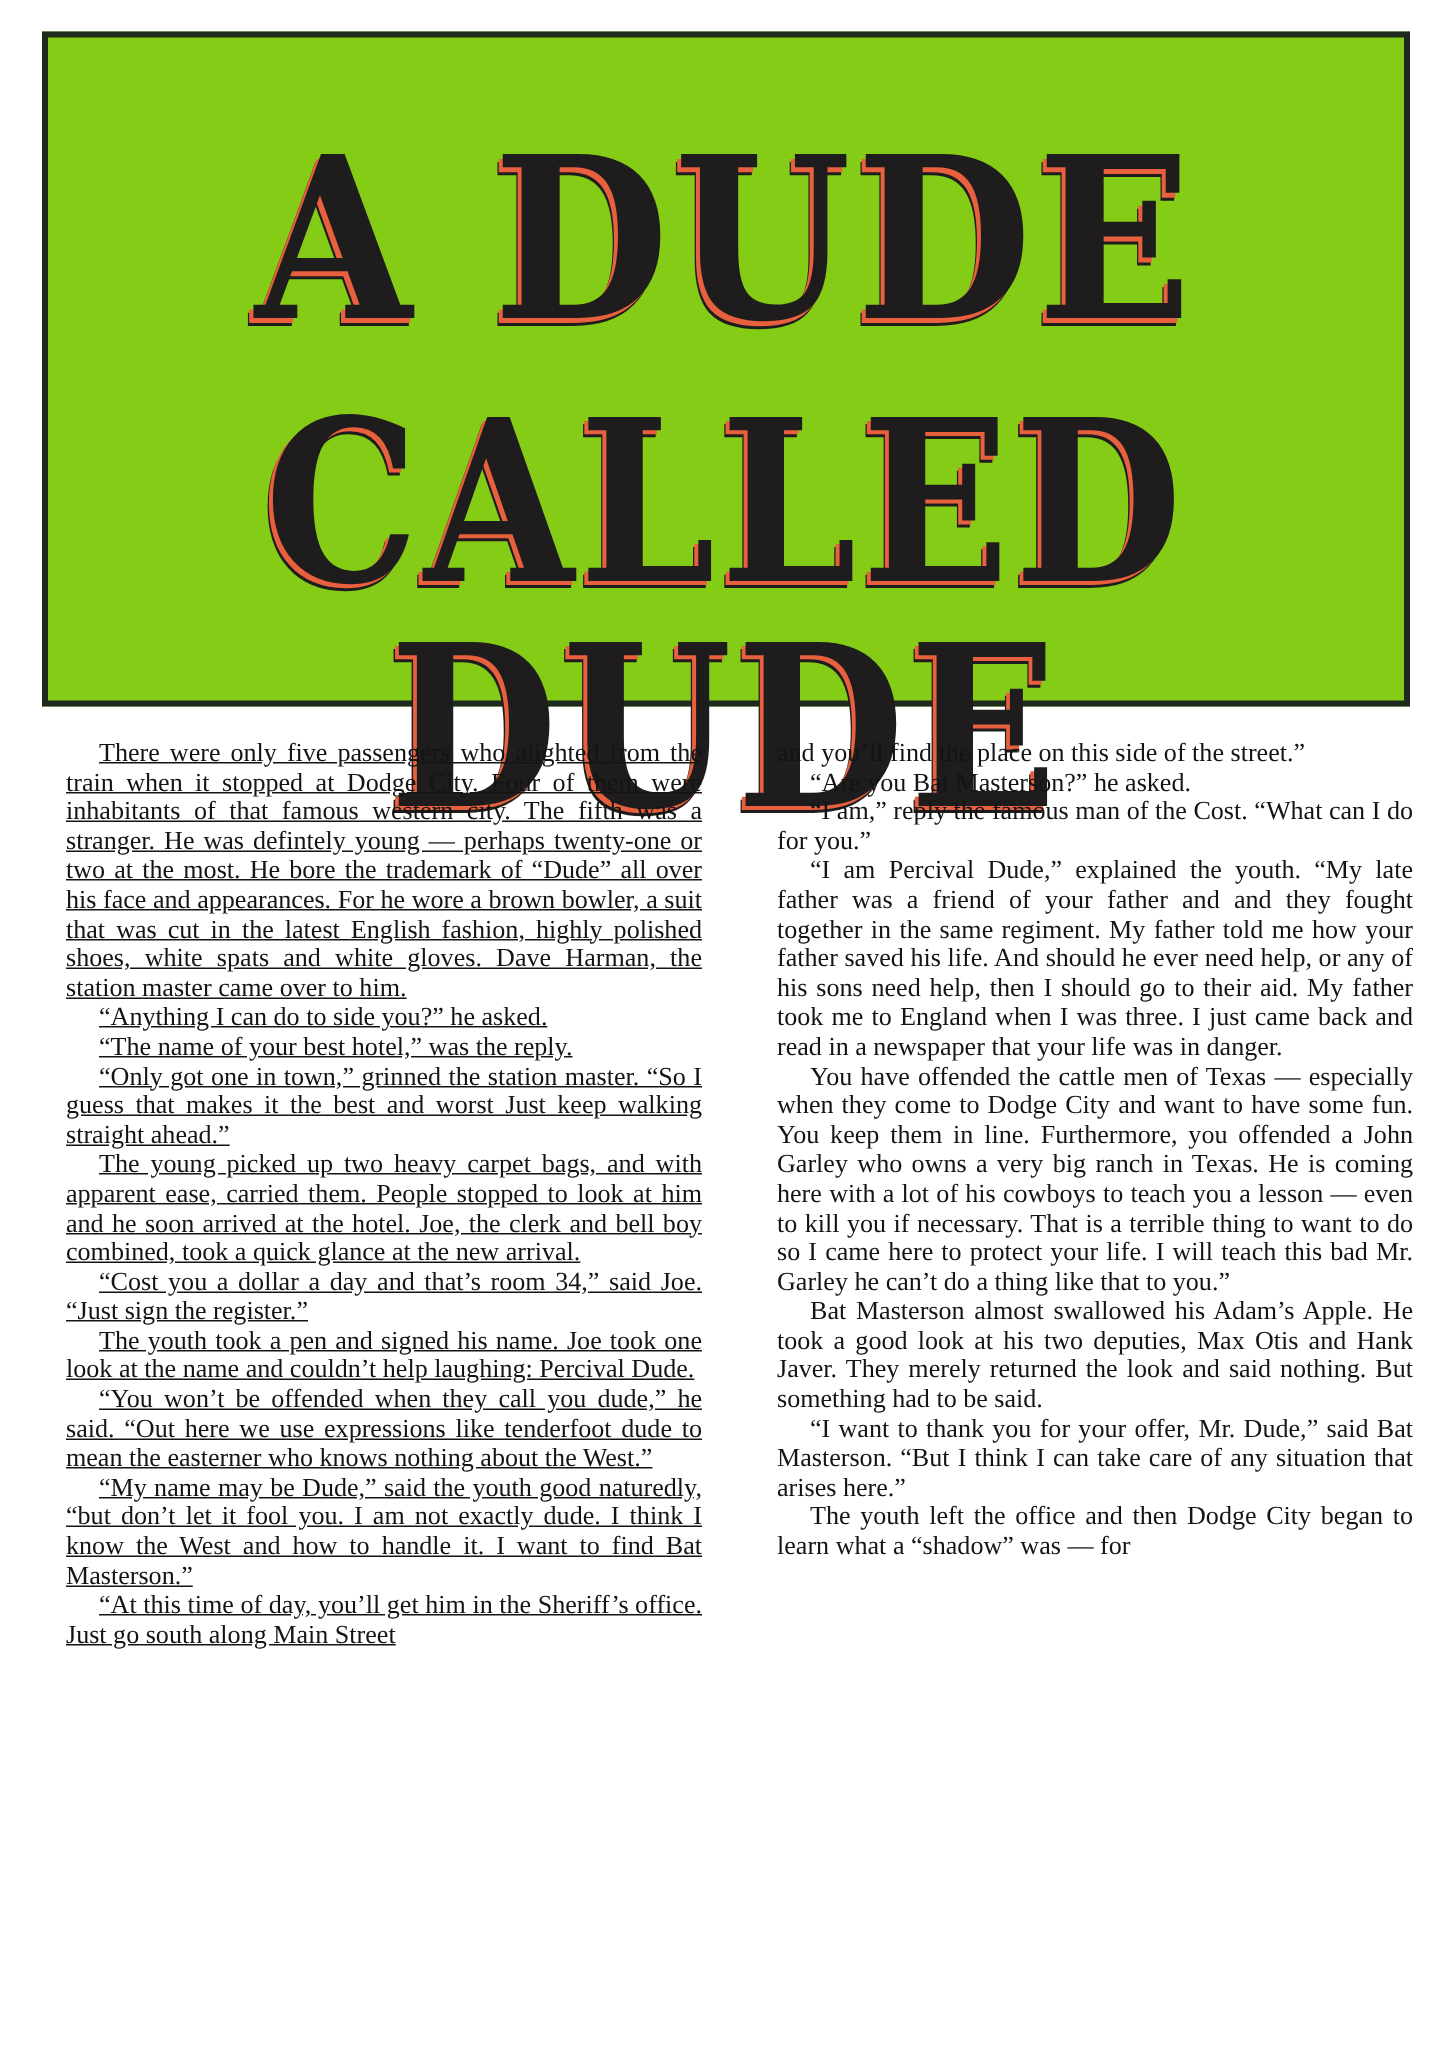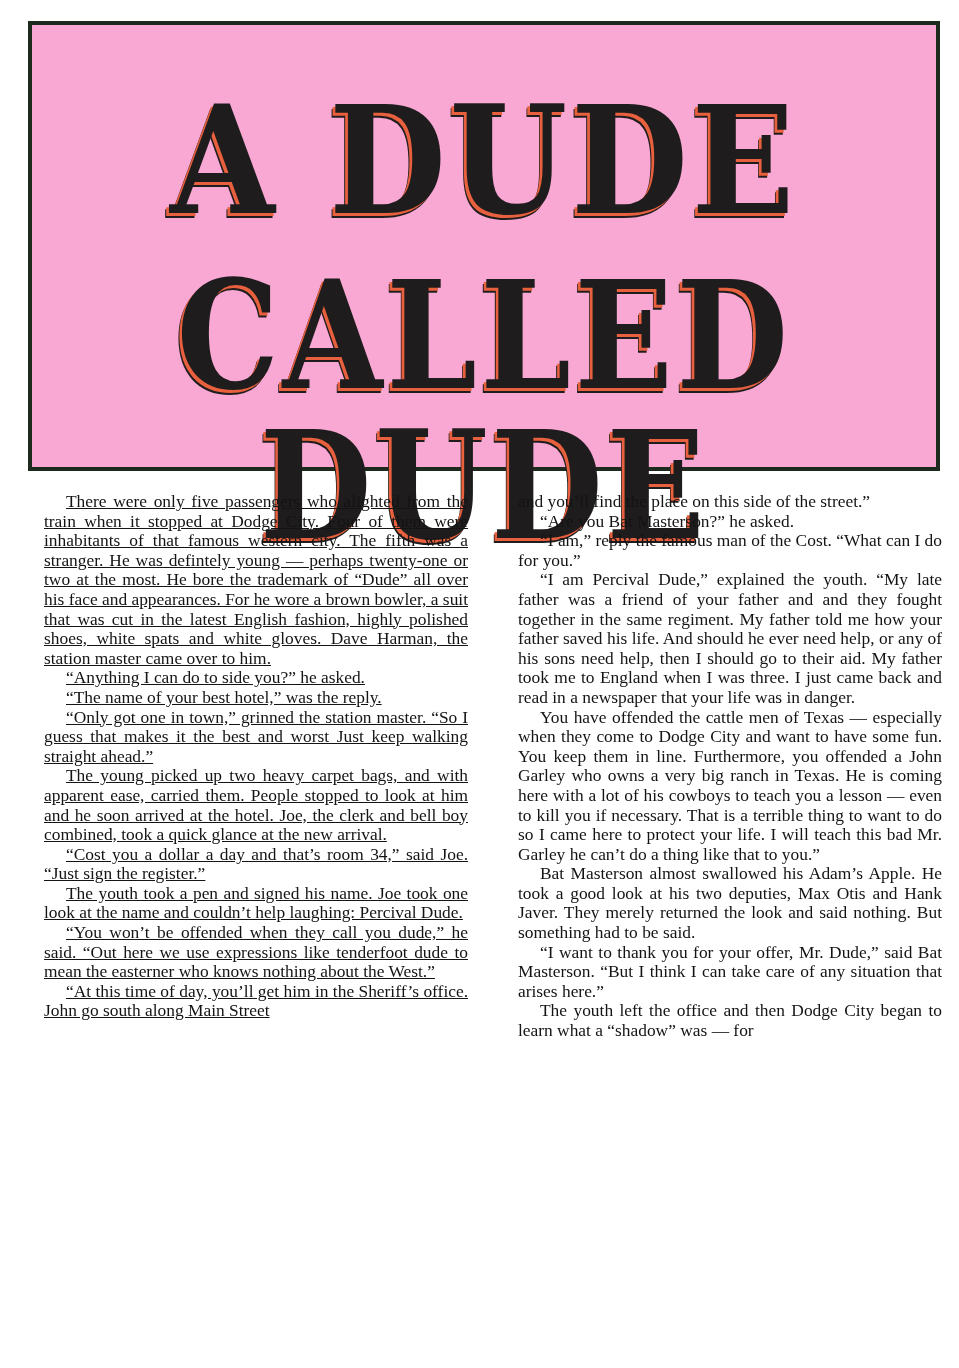--- a/index.html
+++ b/index.html
@@ -8,21 +8,21 @@
       background: #ffffff;
       position: relative;
       overflow: hidden;
       font-family: "Liberation Serif", "DejaVu Serif", serif;
       color: #141414;
     }
     .title-box {
       position: absolute;
       left: 28px; top: 21px;
       width: 912px; height: 450px;
-      background: #f9a8d4;
+      background: #84cc16;
       border: 4px solid #1f2a1f;
       box-sizing: border-box;
     }
     .title-line {
       position: absolute;
       left: 0; right: 0;
       text-align: center;
       font-family: "DejaVu Serif", "Liberation Serif", serif;
       font-weight: bold;
       color: #1e1c1c;
@@ -70,21 +70,22 @@
 
 <div class="column left">
   <p class="para">There were only five passengers who alighted from the train when it stopped at Dodge City. Four of them were inhabitants of that famous western city. The fifth was a stranger. He was defintely young — perhaps twenty-one or two at the most. He bore the trademark of “Dude” all over his face and appearances. For he wore a brown bowler, a suit that was cut in the latest English fashion, highly polished shoes, white spats and white gloves. Dave Harman, the station master came over to him.</p>
   <p class="para">“Anything I can do to side you?” he asked.</p>
   <p class="para">“The name of your best hotel,” was the reply.</p>
   <p class="para">“Only got one in town,” grinned the station master. “So I guess that makes it the best and worst Just keep walking straight ahead.”</p>
   <p class="para">The young picked up two heavy carpet bags, and with apparent ease, carried them. People stopped to look at him and he soon arrived at the hotel. Joe, the clerk and bell boy combined, took a quick glance at the new arrival.</p>
   <p class="para">“Cost you a dollar a day and that’s room 34,” said Joe. “Just sign the register.”</p>
   <p class="para">The youth took a pen and signed his name. Joe took one look at the name and couldn’t help laughing: Percival Dude.</p>
   <p class="para">“You won’t be offended when they call you dude,” he said. “Out here we use expressions like tenderfoot dude to mean the easterner who knows nothing about the West.”</p>
-  <p class="para">“At this time of day, you’ll get him in the Sheriff’s office. John go south along Main Street</p>
+  <p class="para">“My name may be Dude,” said the youth good naturedly, “but don’t let it fool you. I am not exactly dude. I think I know the West and how to handle it. I want to find Bat Masterson.”</p>
+  <p class="para">“At this time of day, you’ll get him in the Sheriff’s office. Just go south along Main Street</p>
 </div>
 
 <div class="column right">
   <p class="para no-indent">and you’ll find the place on this side of the street.”</p>
   <p class="para">“Are you Bat Masterson?” he asked.</p>
   <p class="para">“I am,” reply the famous man of the Cost. “What can I do for you.”</p>
   <p class="para">“I am Percival Dude,” explained the youth. “My late father was a friend of your father and and they fought together in the same regiment. My father told me how your father saved his life. And should he ever need help, or any of his sons need help, then I should go to their aid. My father took me to England when I was three. I just came back and read in a newspaper that your life was in danger.</p>
   <p class="para">You have offended the cattle men of Texas — especially when they come to Dodge City and want to have some fun. You keep them in line. Furthermore, you offended a John Garley who owns a very big ranch in Texas. He is coming here with a lot of his cowboys to teach you a lesson — even to kill you if necessary. That is a terrible thing to want to do so I came here to protect your life. I will teach this bad Mr. Garley he can’t do a thing like that to you.”</p>
   <p class="para">Bat Masterson almost swallowed his Adam’s Apple. He took a good look at his two deputies, Max Otis and Hank Javer. They merely returned the look and said nothing. But something had to be said.</p>
   <p class="para">“I want to thank you for your offer, Mr. Dude,” said Bat Masterson. “But I think I can take care of any situation that arises here.”</p>

